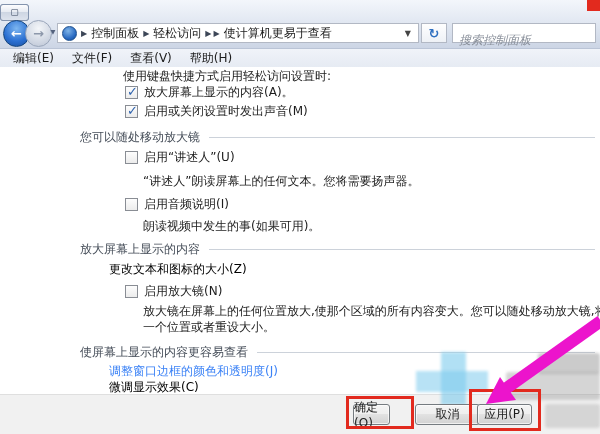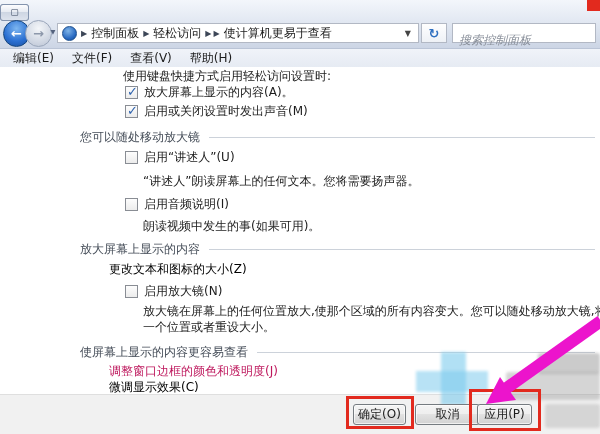--- a/index.html
+++ b/index.html
@@ -44,28 +44,28 @@
   .content{position:absolute;top:67px;left:0;right:0;height:328px;background:#fff}
   .row{position:absolute;white-space:nowrap}
   .cbrow{display:flex;align-items:center}
   .cb{width:13px;height:13px;box-sizing:border-box;border:1px solid #898d94;flex:none;margin-right:6px;
       background:linear-gradient(#fdfdfd,#ececec);position:relative}
   .cb .mark{display:none}
   .cb.checked .mark{display:block;position:absolute;left:1px;top:-3px;color:#2e62ad;font-size:13px;font-weight:bold}
   .group{display:flex;align-items:center;color:#454d58}
   .group::after{content:"";flex:1;height:1px;background:#ccd2da;margin-left:9px}
   .link{color:#000000;cursor:pointer}
-  .link.dim{color:#be185d}
+  .link.dim{color:#3b82f6}
   
   .footer{position:absolute;left:0;right:0;bottom:0;height:39px;background:#f1f1f1;border-top:1px solid #dfdfdf}
   .pushbtn{position:absolute;top:404px;height:21px;box-sizing:border-box;z-index:2;
            border:1px solid #757b80;border-radius:3px;color:#1c1c1c;font-size:12px;
            background:linear-gradient(#f4f4f4 0%,#efefef 45%,#e2e2e2 50%,#d2d2d2 100%);
            display:flex;align-items:center;justify-content:center;box-shadow:inset 0 0 0 1px rgba(255,255,255,.65)}
-  .btn-ok{left:353px;width:53px}.btn-cancel{left:415px;width:65px}.btn-apply{left:477px;width:55px}
+  .btn-ok{left:353px;width:37px}.btn-cancel{left:415px;width:65px}.btn-apply{left:477px;width:55px}
   
   .wm{position:absolute;z-index:1;pointer-events:none;filter:blur(1.5px)}
   .wm-blue-v{left:441px;top:352px;width:25px;height:53px;background:rgba(125,203,236,.6)}
   .wm-blue-h{left:416px;top:371px;width:72px;height:21px;background:rgba(125,203,236,.55)}
   .wm-gray-1{left:538px;top:353px;width:62px;height:21px;background:rgba(140,140,140,.45);border-radius:3px}
   .wm-gray-2{left:506px;top:372px;width:94px;height:28px;background:rgba(150,150,150,.4);border-radius:3px}
   .wm-gray-3{left:545px;top:404px;width:55px;height:24px;background:rgba(160,160,160,.35);border-radius:3px}
   .redrect{position:absolute;border:3px solid #e22a1e;z-index:3;pointer-events:none}
   .rect-ok{left:346px;top:396px;width:62px;height:27px}
   .rect-apply{left:469px;top:389px;width:66px;height:36px}

